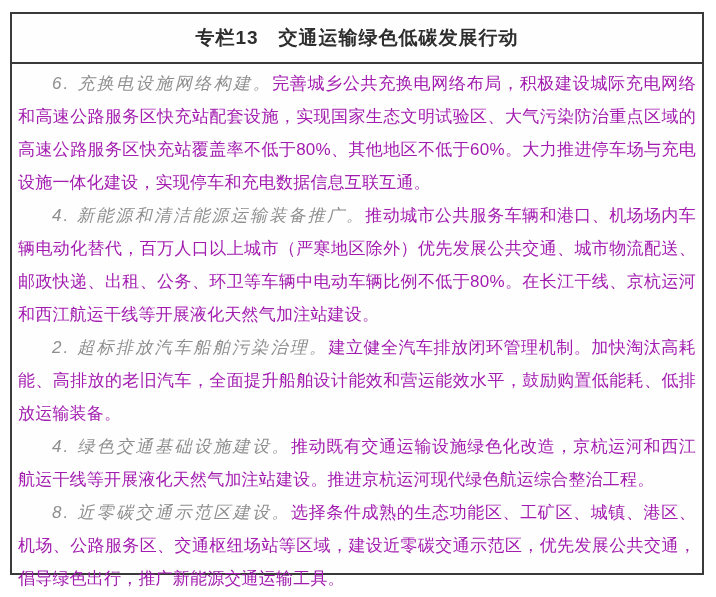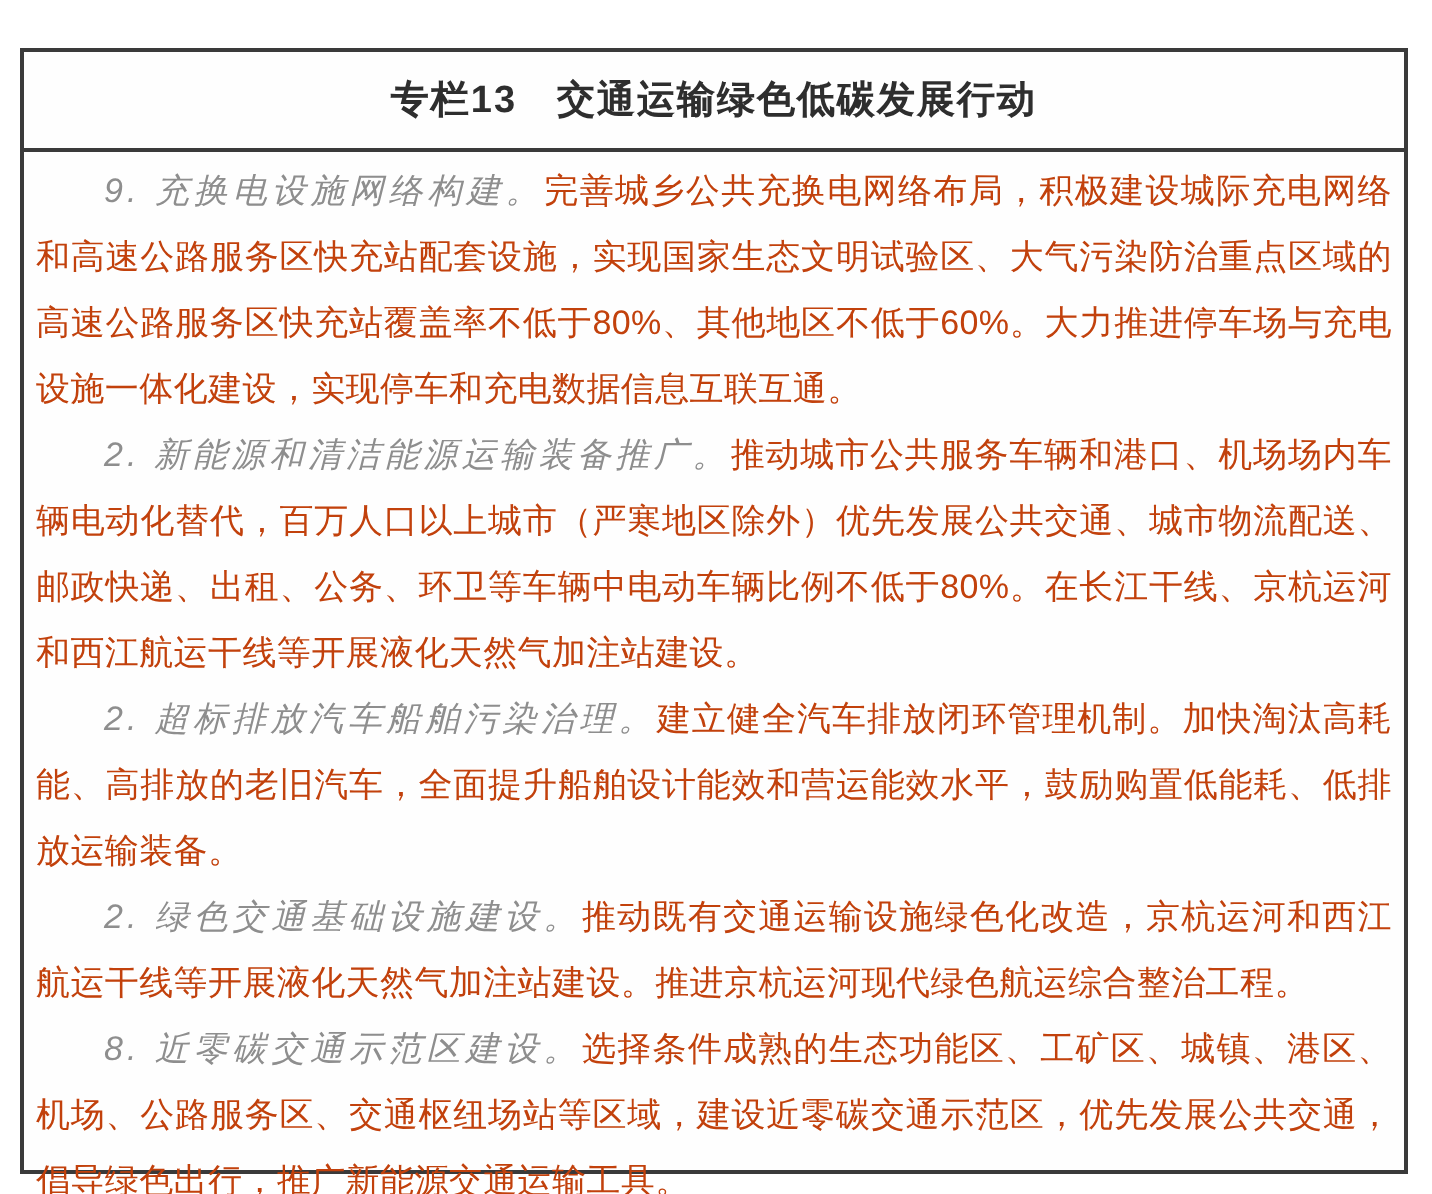--- a/index.html
+++ b/index.html
@@ -11,21 +11,21 @@
     position: relative;
     width: 716px;
     height: 597px;
     background: #ffffff;
     font-family: "Liberation Sans", "DejaVu Sans", sans-serif;
     overflow: hidden;
   }
   .panel {
     position: absolute;
     left: 10px;
-    top: 24px;
+    top: 12px;
     width: 694px;
     height: 563px;
     box-sizing: border-box;
     border: 2px solid #3a3a3a;
     background: #fefefe;
   }
   .panel-title {
     box-sizing: border-box;
     height: 50px;
     border-bottom: 2px solid #3a3a3a;
@@ -50,39 +50,39 @@
     text-align: justify;
     text-indent: 2em;
     color: #3f3f3f;
   }
   .para .lead {
     color: #8e8e8e;
     font-style: italic;
     letter-spacing: 2px;
   }
   .para .body-text {
-    color: #c2410c;
+    color: #a21caf;
     letter-spacing: 0.2px;
   }
 </style>
 </head>
 <body>
 
 <div class="page">
   <div class="panel">
 
     <div class="panel-title">专栏13　交通运输绿色低碳发展行动</div>
 
     <div class="panel-body">
 
-      <p class="para"><span class="lead">9. 充换电设施网络构建。</span><span class="body-text">完善城乡公共充换电网络布局，积极建设城际充电网络和高速公路服务区快充站配套设施，实现国家生态文明试验区、大气污染防治重点区域的高速公路服务区快充站覆盖率不低于80%、其他地区不低于60%。大力推进停车场与充电设施一体化建设，实现停车和充电数据信息互联互通。</span></p>
+      <p class="para"><span class="lead">6. 充换电设施网络构建。</span><span class="body-text">完善城乡公共充换电网络布局，积极建设城际充电网络和高速公路服务区快充站配套设施，实现国家生态文明试验区、大气污染防治重点区域的高速公路服务区快充站覆盖率不低于80%、其他地区不低于60%。大力推进停车场与充电设施一体化建设，实现停车和充电数据信息互联互通。</span></p>
 
-      <p class="para"><span class="lead">2. 新能源和清洁能源运输装备推广。</span><span class="body-text">推动城市公共服务车辆和港口、机场场内车辆电动化替代，百万人口以上城市（严寒地区除外）优先发展公共交通、城市物流配送、邮政快递、出租、公务、环卫等车辆中电动车辆比例不低于80%。在长江干线、京杭运河和西江航运干线等开展液化天然气加注站建设。</span></p>
+      <p class="para"><span class="lead">4. 新能源和清洁能源运输装备推广。</span><span class="body-text">推动城市公共服务车辆和港口、机场场内车辆电动化替代，百万人口以上城市（严寒地区除外）优先发展公共交通、城市物流配送、邮政快递、出租、公务、环卫等车辆中电动车辆比例不低于80%。在长江干线、京杭运河和西江航运干线等开展液化天然气加注站建设。</span></p>
 
       <p class="para"><span class="lead">2. 超标排放汽车船舶污染治理。</span><span class="body-text">建立健全汽车排放闭环管理机制。加快淘汰高耗能、高排放的老旧汽车，全面提升船舶设计能效和营运能效水平，鼓励购置低能耗、低排放运输装备。</span></p>
 
-      <p class="para"><span class="lead">2. 绿色交通基础设施建设。</span><span class="body-text">推动既有交通运输设施绿色化改造，京杭运河和西江航运干线等开展液化天然气加注站建设。推进京杭运河现代绿色航运综合整治工程。</span></p>
+      <p class="para"><span class="lead">4. 绿色交通基础设施建设。</span><span class="body-text">推动既有交通运输设施绿色化改造，京杭运河和西江航运干线等开展液化天然气加注站建设。推进京杭运河现代绿色航运综合整治工程。</span></p>
 
       <p class="para"><span class="lead">8. 近零碳交通示范区建设。</span><span class="body-text">选择条件成熟的生态功能区、工矿区、城镇、港区、机场、公路服务区、交通枢纽场站等区域，建设近零碳交通示范区，优先发展公共交通，倡导绿色出行，推广新能源交通运输工具。</span></p>
 
     </div>
   </div>
 </div>
 
 </body></html>

